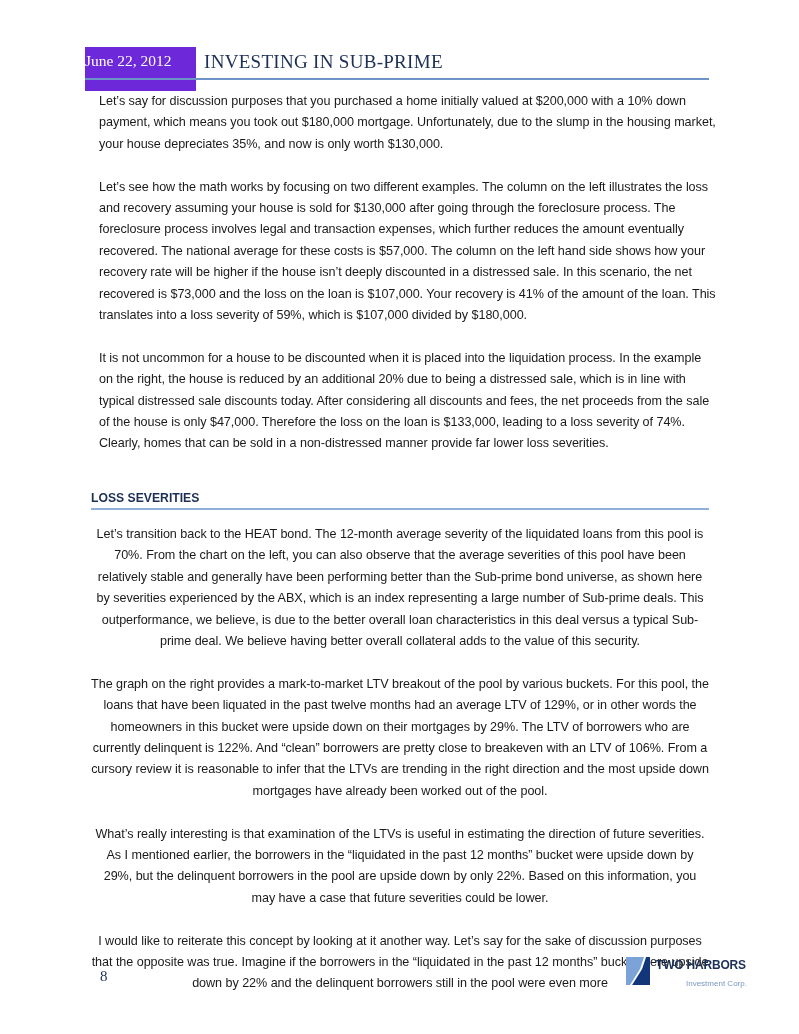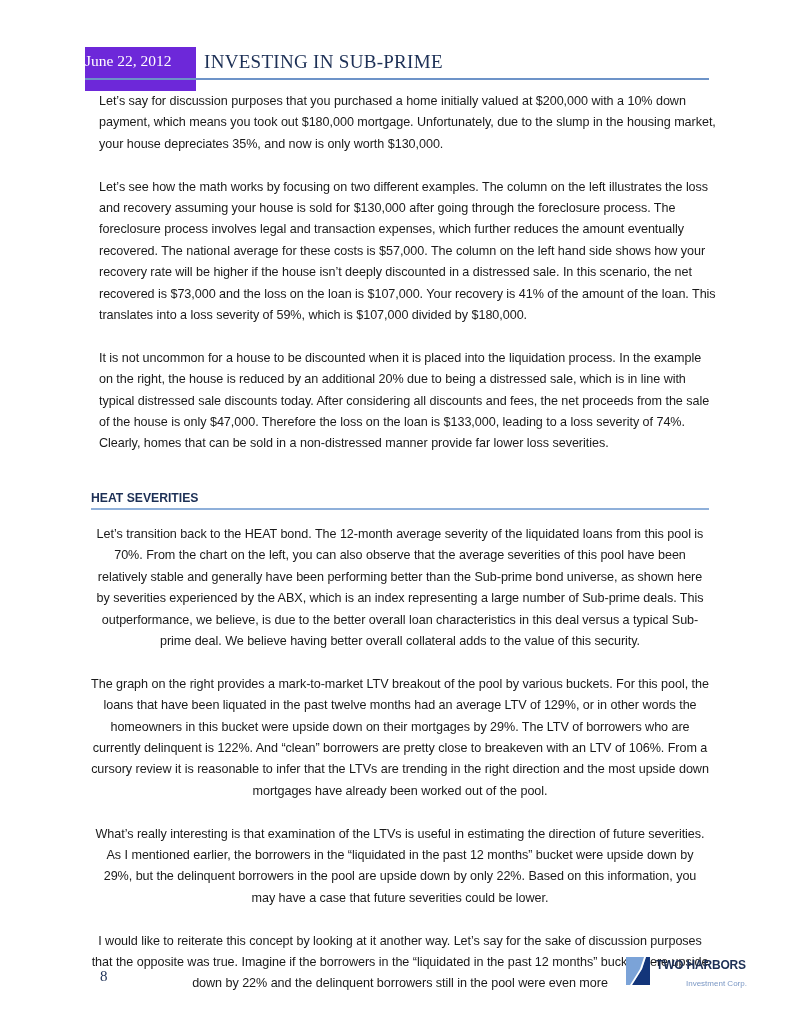--- a/index.html
+++ b/index.html
@@ -157,21 +157,21 @@
   <div class="header-rule"></div>
 </div>
 
 <div class="content">
   <p>Let’s say for discussion purposes that you purchased a home initially valued at $200,000 with a 10% down payment, which means you took out $180,000 mortgage.  Unfortunately, due to the slump in the housing market, your house depreciates 35%, and now is only worth $130,000.</p>
   <p>Let’s see how the math works by focusing on two different examples.  The column on the left illustrates the loss and recovery assuming your house is sold for $130,000 after going through the foreclosure process.  The foreclosure process involves legal and transaction expenses, which further reduces the amount eventually recovered.  The national average for these costs is $57,000.  The column on the left hand side shows how your recovery rate will be higher if the house isn’t deeply discounted in a distressed sale.  In this scenario, the net recovered is $73,000 and the loss on the loan is $107,000. Your recovery is 41% of the amount of the loan.  This translates into a loss severity of 59%, which is $107,000 divided by $180,000.</p>
   <p>It is not uncommon for a house to be discounted when it is placed into the liquidation process.  In the example on the right, the house is reduced by an additional 20% due to being a distressed sale, which is in line with typical distressed sale discounts today.  After considering all discounts and fees, the net proceeds from the sale of the house is only $47,000.  Therefore the loss on the loan is $133,000, leading to a loss severity of 74%.  Clearly, homes that can be sold in a non-distressed manner provide far lower loss severities.</p>
 </div>
 
 <div class="section">
-  <div class="section-heading">HEAT SEVERITIES</div>
+  <div class="section-heading">LOSS SEVERITIES</div>
   <div class="section-rule"></div>
 </div>
 
 <div class="content2">
   <p>Let’s transition back to the HEAT bond.  The 12-month average severity of the liquidated loans from this pool is 70%.  From the chart on the left, you can also observe that the average severities of this pool have been relatively stable and generally have been performing better than the Sub-prime bond universe, as shown here by severities experienced by the ABX, which is an index representing a large number of Sub-prime deals. This outperformance, we believe, is due to the better overall loan characteristics in this deal versus a typical Sub-prime deal. We believe having better overall collateral adds to the value of this security.</p>
   <p>The graph on the right provides a mark-to-market LTV breakout of the pool by various buckets.  For this pool, the loans that have been liquated in the past twelve months had an average LTV of 129%, or in other words the homeowners in this bucket were upside down on their mortgages by 29%.  The LTV of borrowers who are currently delinquent is 122%.  And “clean” borrowers are pretty close to breakeven with an LTV of 106%.  From a cursory review it is reasonable to infer that the LTVs are trending in the right direction and the most upside down mortgages have already been worked out of the pool.</p>
   <p>What’s really interesting is that examination of the LTVs is useful in estimating the direction of future severities.  As I mentioned earlier, the borrowers in the “liquidated in the past 12 months” bucket were upside down by 29%, but the delinquent borrowers in the pool are upside down by only 22%.  Based on this information, you may have a case that future severities could be lower.</p>
   <p>I would like to reiterate this concept by looking at it another way.  Let’s say for the sake of discussion purposes that the opposite was true.  Imagine if the borrowers in the “liquidated in the past 12 months” bucket were upside down by 22% and the delinquent borrowers still in the pool were even more</p>
 </div>
 

